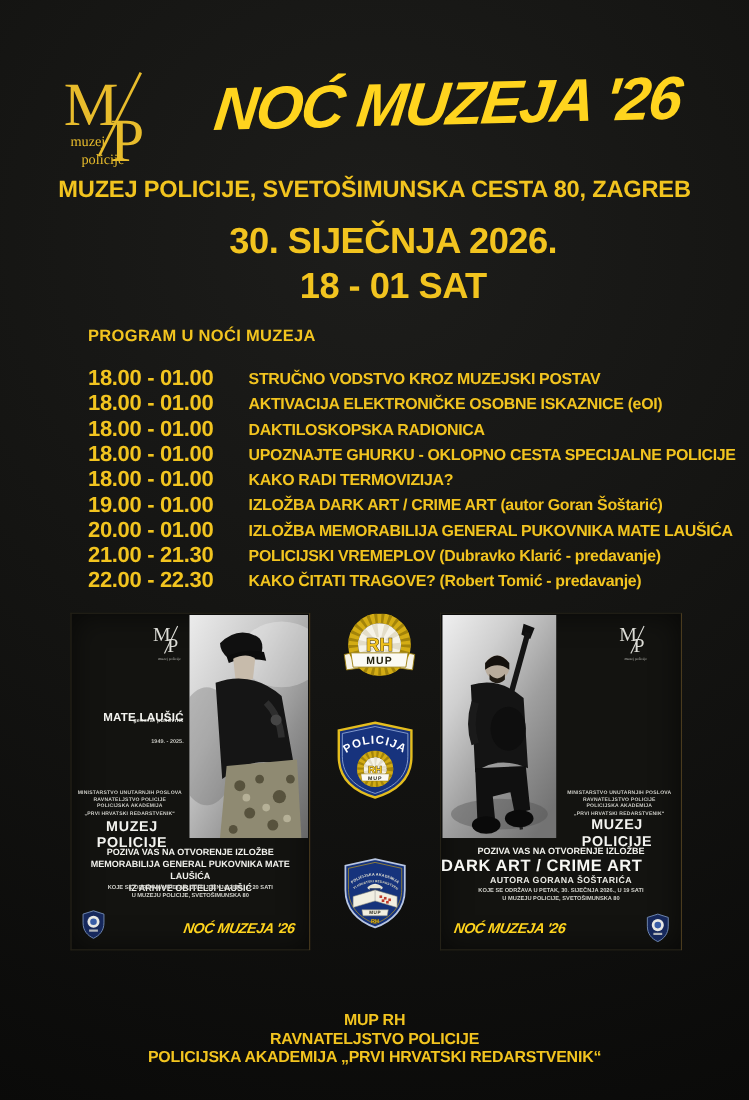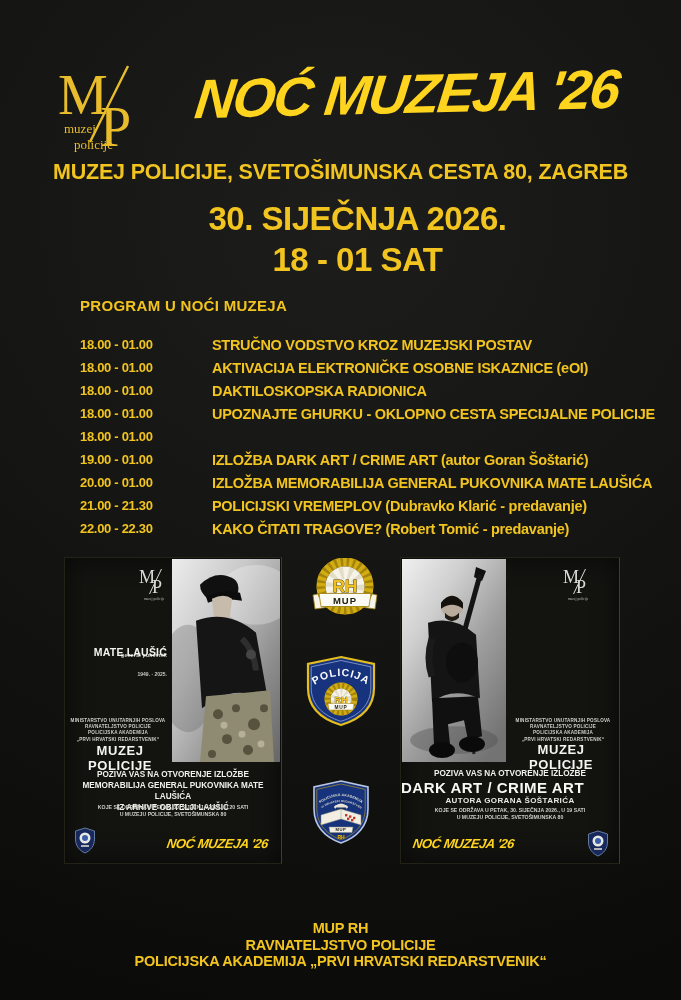--- a/index.html
+++ b/index.html
@@ -23,21 +23,21 @@
     position:absolute;left:0;top:198px;width:100%;text-align:center;
     color:#f2c41f;font-weight:700;font-size:33px;line-height:41px;letter-spacing:-0.5px;padding-left:17px;
   }
   
   .program-heading{
     position:absolute;left:80px;top:297px;font-size:15px;font-weight:700;
     color:#f2c41f;letter-spacing:0.3px;
   }
   .program-list{position:absolute;left:80px;top:333px;width:560px;}
   .prog-row{display:flex;height:23px;align-items:center;color:#f2c41f;font-weight:700;}
-  .prog-time{flex:0 0 100px;font-size:13px;letter-spacing:-0.3px;white-space:nowrap;}
+  .prog-time{flex:0 0 100px;font-size:20px;letter-spacing:-0.3px;white-space:nowrap;text-align:center;}
   .prog-event{margin-left:32px;font-size:14.5px;letter-spacing:-0.3px;white-space:nowrap;}
   
   .mini{
     position:absolute;top:557px;height:305px;background:#131310;
     border:1px solid #242117;border-right-color:#4a3b1e;
     box-shadow:inset 0 0 26px rgba(0,0,0,.6);
   }
   .mini.left{left:64px;width:216px;}
   .mini.right{left:400px;width:218px;}
   .photo{position:absolute;overflow:hidden;}
@@ -115,20 +115,21 @@
     <div class="prog-row">
         <span class="prog-time">18.00 - 01.00</span>
         <span class="prog-event">DAKTILOSKOPSKA RADIONICA</span>
       </div>
     <div class="prog-row">
         <span class="prog-time">18.00 - 01.00</span>
         <span class="prog-event">UPOZNAJTE GHURKU - OKLOPNO CESTA SPECIJALNE POLICIJE</span>
       </div>
     <div class="prog-row">
         <span class="prog-time">18.00 - 01.00</span>
+        <span class="prog-event">KAKO RADI TERMOVIZIJA?</span>
       </div>
     <div class="prog-row">
         <span class="prog-time">19.00 - 01.00</span>
         <span class="prog-event">IZLOŽBA DARK ART / CRIME ART (autor Goran Šoštarić)</span>
       </div>
     <div class="prog-row">
         <span class="prog-time">20.00 - 01.00</span>
         <span class="prog-event">IZLOŽBA MEMORABILIJA GENERAL PUKOVNIKA MATE LAUŠIĆA</span>
       </div>
     <div class="prog-row">

